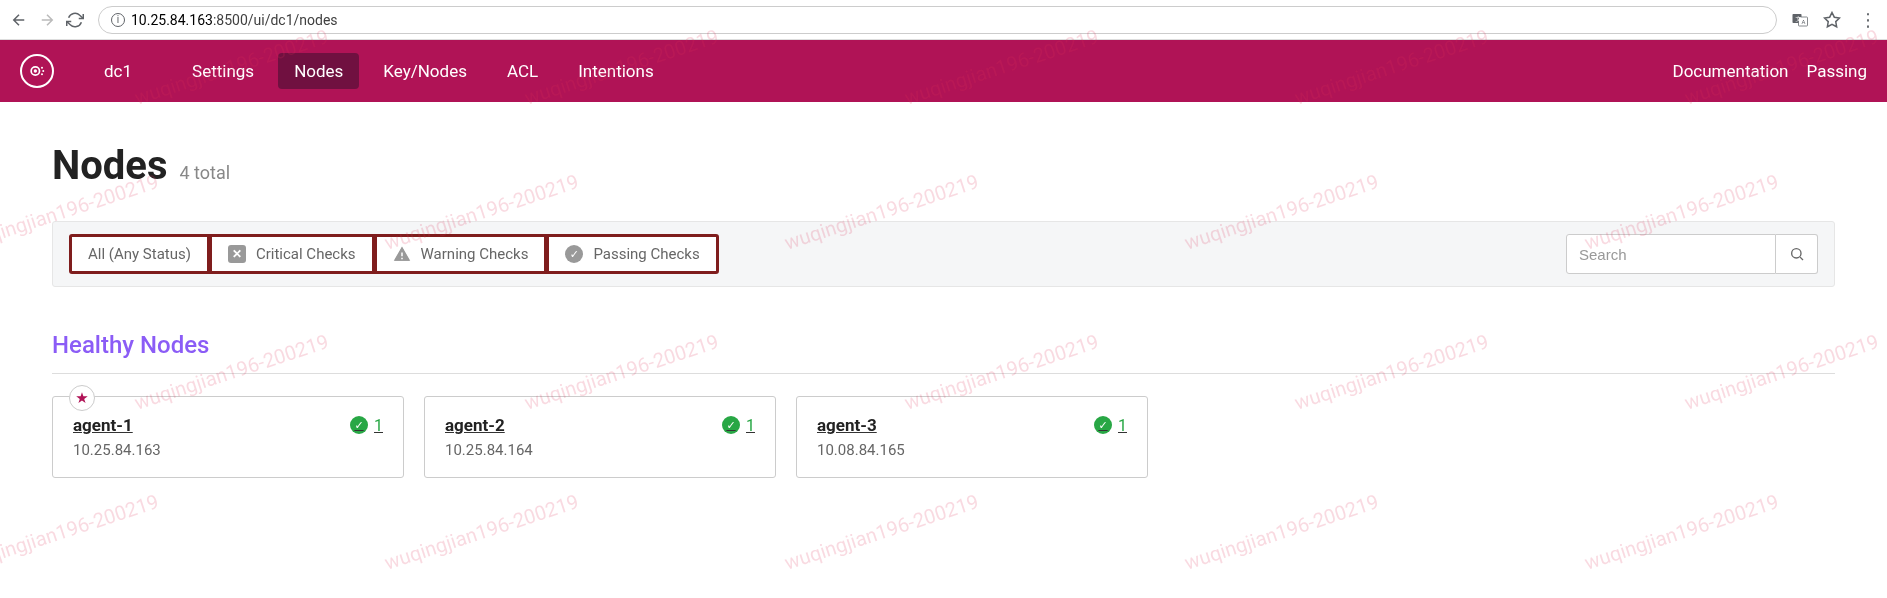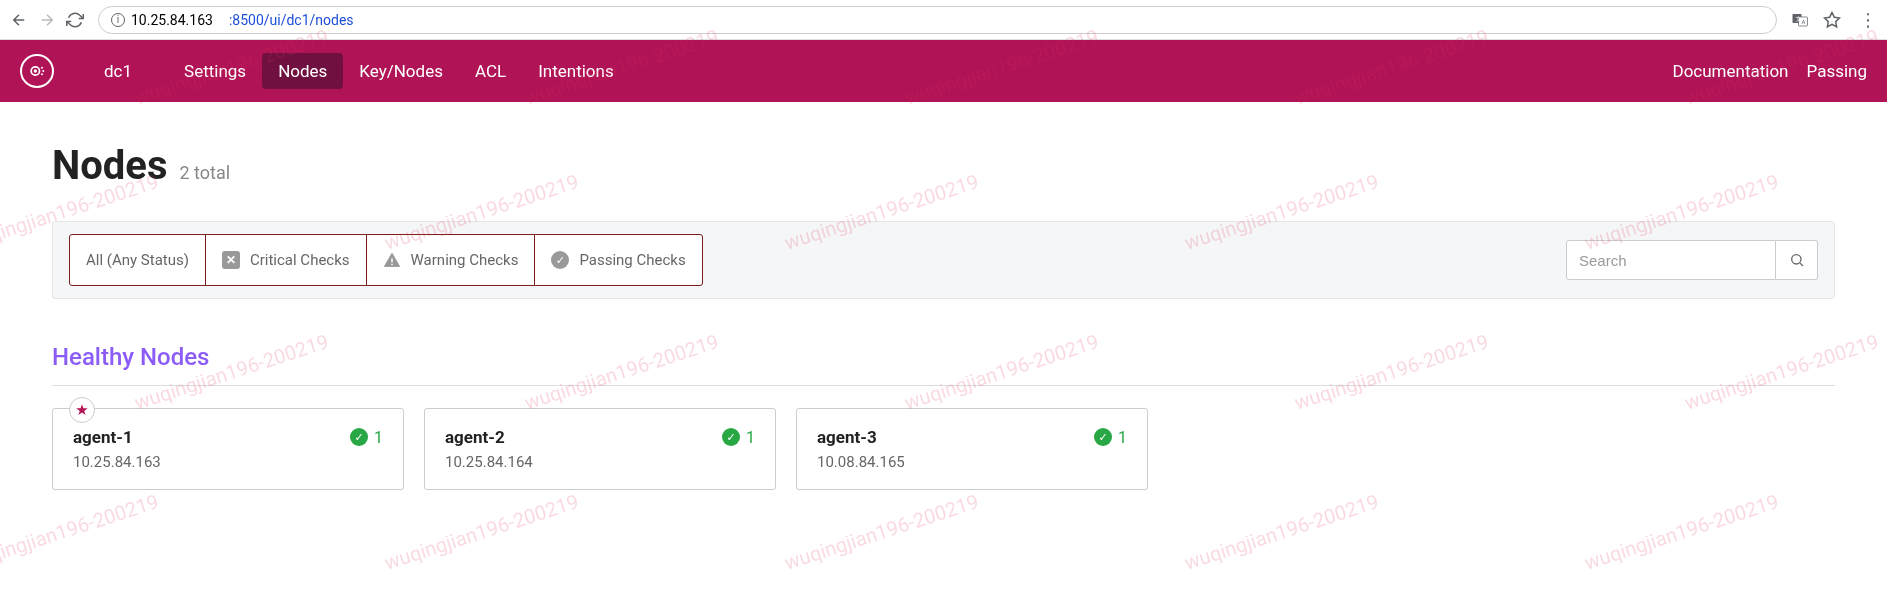--- a/index.html
+++ b/index.html
@@ -5,60 +5,60 @@
     * { box-sizing: border-box; margin: 0; padding: 0; }
     body { font-family: -apple-system, BlinkMacSystemFont, "Segoe UI", Roboto, sans-serif; font-size: 14px; color: #333; }
     
     
     .browser-chrome { display: flex; align-items: center; height: 40px; padding: 0 10px; background: #fff; border-bottom: 1px solid #ddd; gap: 8px; }
     .browser-nav { display: flex; gap: 10px; align-items: center; color: #5f6368; }
     .browser-nav .disabled { color: #bbb; }
     .url-bar { flex: 1; display: flex; align-items: center; height: 28px; border: 1px solid #ccc; border-radius: 14px; padding: 0 12px; margin: 0 6px; font-size: 14px; gap: 6px; }
     .url-info-icon { width: 14px; height: 14px; border: 1px solid #5f6368; border-radius: 50%; display: flex; align-items: center; justify-content: center; font-size: 10px; color: #5f6368; }
     .url-host { color: #000; }
-    .url-path { color: #1d4ed8; margin-left: 16px; }
+    .url-path { color: #404040; }
     .browser-right { display: flex; gap: 14px; align-items: center; color: #5f6368; font-size: 16px; }
     
     
     .top-nav { display: flex; align-items: center; height: 62px; background: #b01356; color: #fff; padding: 0 20px; font-size: 17px; }
     .logo-box { width: 34px; height: 34px; border: 2px solid #fff; border-radius: 50%; display: flex; align-items: center; justify-content: center; margin-right: 34px; }
-    .nav-items { display: flex; gap: 0; align-items: flex-end; flex: 1; }
+    .nav-items { display: flex; gap: 8px; align-items: flex-end; flex: 1; }
     .nav-item { padding: 8px 16px; border-radius: 4px; cursor: pointer; }
     .nav-item.active { background: #701040; }
     .nav-item.dc { margin-right: 20px; }
     .nav-right { display: flex; gap: 18px; }
     
     
     .content { padding: 40px 52px; }
     .page-title-row { display: flex; align-items: baseline; gap: 12px; margin-bottom: 32px; }
     .page-title { font-size: 40px; font-weight: 700; color: #222; }
     .page-subtitle { font-size: 18px; color: #888; }
     
     
     .filter-bar { display: flex; align-items: center; background: #f5f6f7; border: 1px solid #e6e6e6; border-radius: 3px; padding: 12px 16px; margin-bottom: 44px; }
     .filter-tabs { display: flex; }
-    .filter-tab { display: flex; align-items: center; gap: 10px; height: 52px; padding: 0 16px; border: 1px solid #7f1d1d; background: #fff; color: #666; font-size: 15px; cursor: pointer; margin-left: -1px; }
+    .filter-tab { display: flex; align-items: center; gap: 10px; height: 40px; padding: 0 16px; border: 3px solid #7f1d1d; background: #fff; color: #666; font-size: 15px; cursor: pointer; margin-left: -1px; }
     .filter-tab:first-child { margin-left: 0; border-radius: 3px 0 0 3px; }
     .filter-tab:last-child { border-radius: 0 3px 3px 0; }
     .filter-tab .ico { width: 18px; height: 18px; display: flex; align-items: center; justify-content: center; }
     .filter-spacer { flex: 1; }
     .search-box { display: flex; }
     .search-input { width: 210px; height: 40px; border: 1px solid #ccc; border-radius: 3px 0 0 3px; padding: 0 12px; font-size: 15px; outline: none; }
     .search-input::placeholder { color: #999; }
     .search-btn { width: 42px; height: 40px; border: 1px solid #ccc; border-left: none; background: #fff; border-radius: 0 3px 3px 0; display: flex; align-items: center; justify-content: center; cursor: pointer; color: #666; }
     
     
     .section-title { font-size: 24px; font-weight: 500; color: #8b5cf6; margin-bottom: 14px; }
     .section-hr { border: none; border-top: 1px solid #ddd; margin-bottom: 22px; }
     
     
     .cards { display: flex; gap: 20px; }
     .card { position: relative; width: 352px; border: 1px solid #ccc; border-radius: 3px; padding: 18px 20px; background: #fff; cursor: pointer; }
     .star-badge { position: absolute; top: -12px; left: 16px; width: 26px; height: 26px; border: 1px solid #ccc; border-radius: 50%; background: #fff; display: flex; align-items: center; justify-content: center; color: #b01356; font-size: 15px; }
-    .card-top { display: flex; justify-content: space-between; align-items: center; }
+    .card-top { display: flex; justify-content: space-between; align-items: center; text-decoration: underline; }
     .card-name { font-size: 17px; font-weight: 700; color: #222; }
     .card-check { display: flex; align-items: center; gap: 6px; color: #28a745; font-size: 16px; }
     .check-circle { width: 18px; height: 18px; border-radius: 50%; background: #28a745; display: flex; align-items: center; justify-content: center; color: #fff; font-size: 11px; }
     .card-ip { color: #666; font-size: 15px; margin-top: 6px; }
     
     
     .ico-critical { width: 18px; height: 18px; background: #999; border-radius: 3px; display:flex;align-items:center;justify-content:center;color:#fff;font-size:12px;font-weight:bold; }
     .ico-warning svg { display: block; }
     .ico-passing { width: 18px; height: 18px; border-radius: 50%; background: #999; display:flex;align-items:center;justify-content:center;color:#fff;font-size:11px; }
     
@@ -134,21 +134,21 @@
   </div>
   <div class="nav-right">
     <div class="nav-item" style="padding:0">Documentation</div>
     <div class="nav-item" style="padding:0">Passing</div>
   </div>
 </div>
 
 <div class="content">
   <div class="page-title-row">
     <div class="page-title">Nodes</div>
-    <div class="page-subtitle">2 total</div>
+    <div class="page-subtitle">4 total</div>
   </div>
 
   <div class="filter-bar">
     <div class="filter-tabs">
       <div class="filter-tab">
         <span>All (Any Status)</span>
       </div>
       <div class="filter-tab">
         <span class="ico">
             <span class="ico-critical">✕</span>

